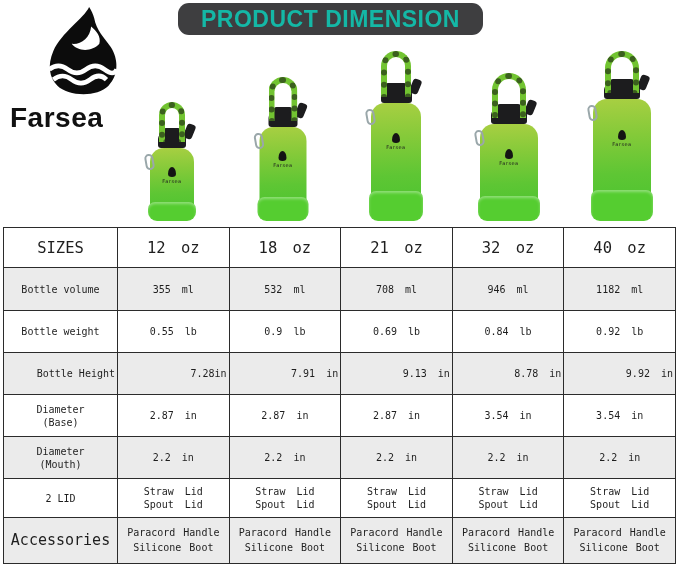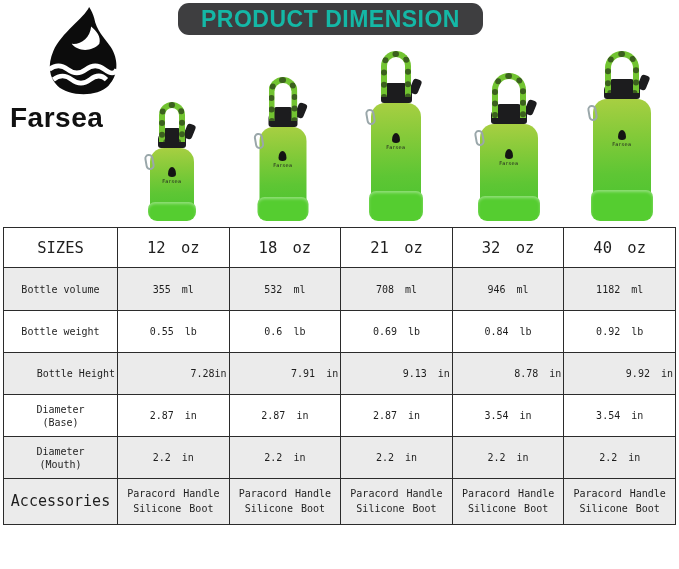--- a/index.html
+++ b/index.html
@@ -225,21 +225,21 @@
       <td class="lbl"><span>Bottle volume</span></td>
       <td><span>355 ml</span></td>
       <td><span>532 ml</span></td>
       <td><span>708 ml</span></td>
       <td><span>946 ml</span></td>
       <td><span>1182 ml</span></td>
     </tr>
     <tr class="r-wgt">
       <td class="lbl"><span>Bottle weight</span></td>
       <td><span>0.55 lb</span></td>
-      <td><span>0.6 lb</span></td>
+      <td><span>0.9 lb</span></td>
       <td><span>0.69 lb</span></td>
       <td><span>0.84 lb</span></td>
       <td><span>0.92 lb</span></td>
     </tr>
     <tr class="r-hgt stripe">
       <td class="lbl"><span>Bottle Height</span></td>
       <td><span>7.28in</span></td>
       <td><span>7.91 in</span></td>
       <td><span>9.13 in</span></td>
       <td><span>8.78 in</span></td>
@@ -256,20 +256,33 @@
     </tr>
     <tr class="r-mth stripe">
       <td class="lbl"><span>Diameter
 (Mouth)</span></td>
       <td><span>2.2 in</span></td>
       <td><span>2.2 in</span></td>
       <td><span>2.2 in</span></td>
       <td><span>2.2 in</span></td>
       <td><span>2.2 in</span></td>
     </tr>
+    <tr class="r-lid">
+      <td class="lbl"><span>2 LID</span></td>
+      <td><span>Straw Lid
+Spout Lid</span></td>
+      <td><span>Straw Lid
+Spout Lid</span></td>
+      <td><span>Straw Lid
+Spout Lid</span></td>
+      <td><span>Straw Lid
+Spout Lid</span></td>
+      <td><span>Straw Lid
+Spout Lid</span></td>
+    </tr>
     <tr class="r-acc stripe">
       <td class="lbl"><span>Accessories</span></td>
       <td><span>Paracord Handle
 Silicone Boot</span></td>
       <td><span>Paracord Handle
 Silicone Boot</span></td>
       <td><span>Paracord Handle
 Silicone Boot</span></td>
       <td><span>Paracord Handle
 Silicone Boot</span></td>

